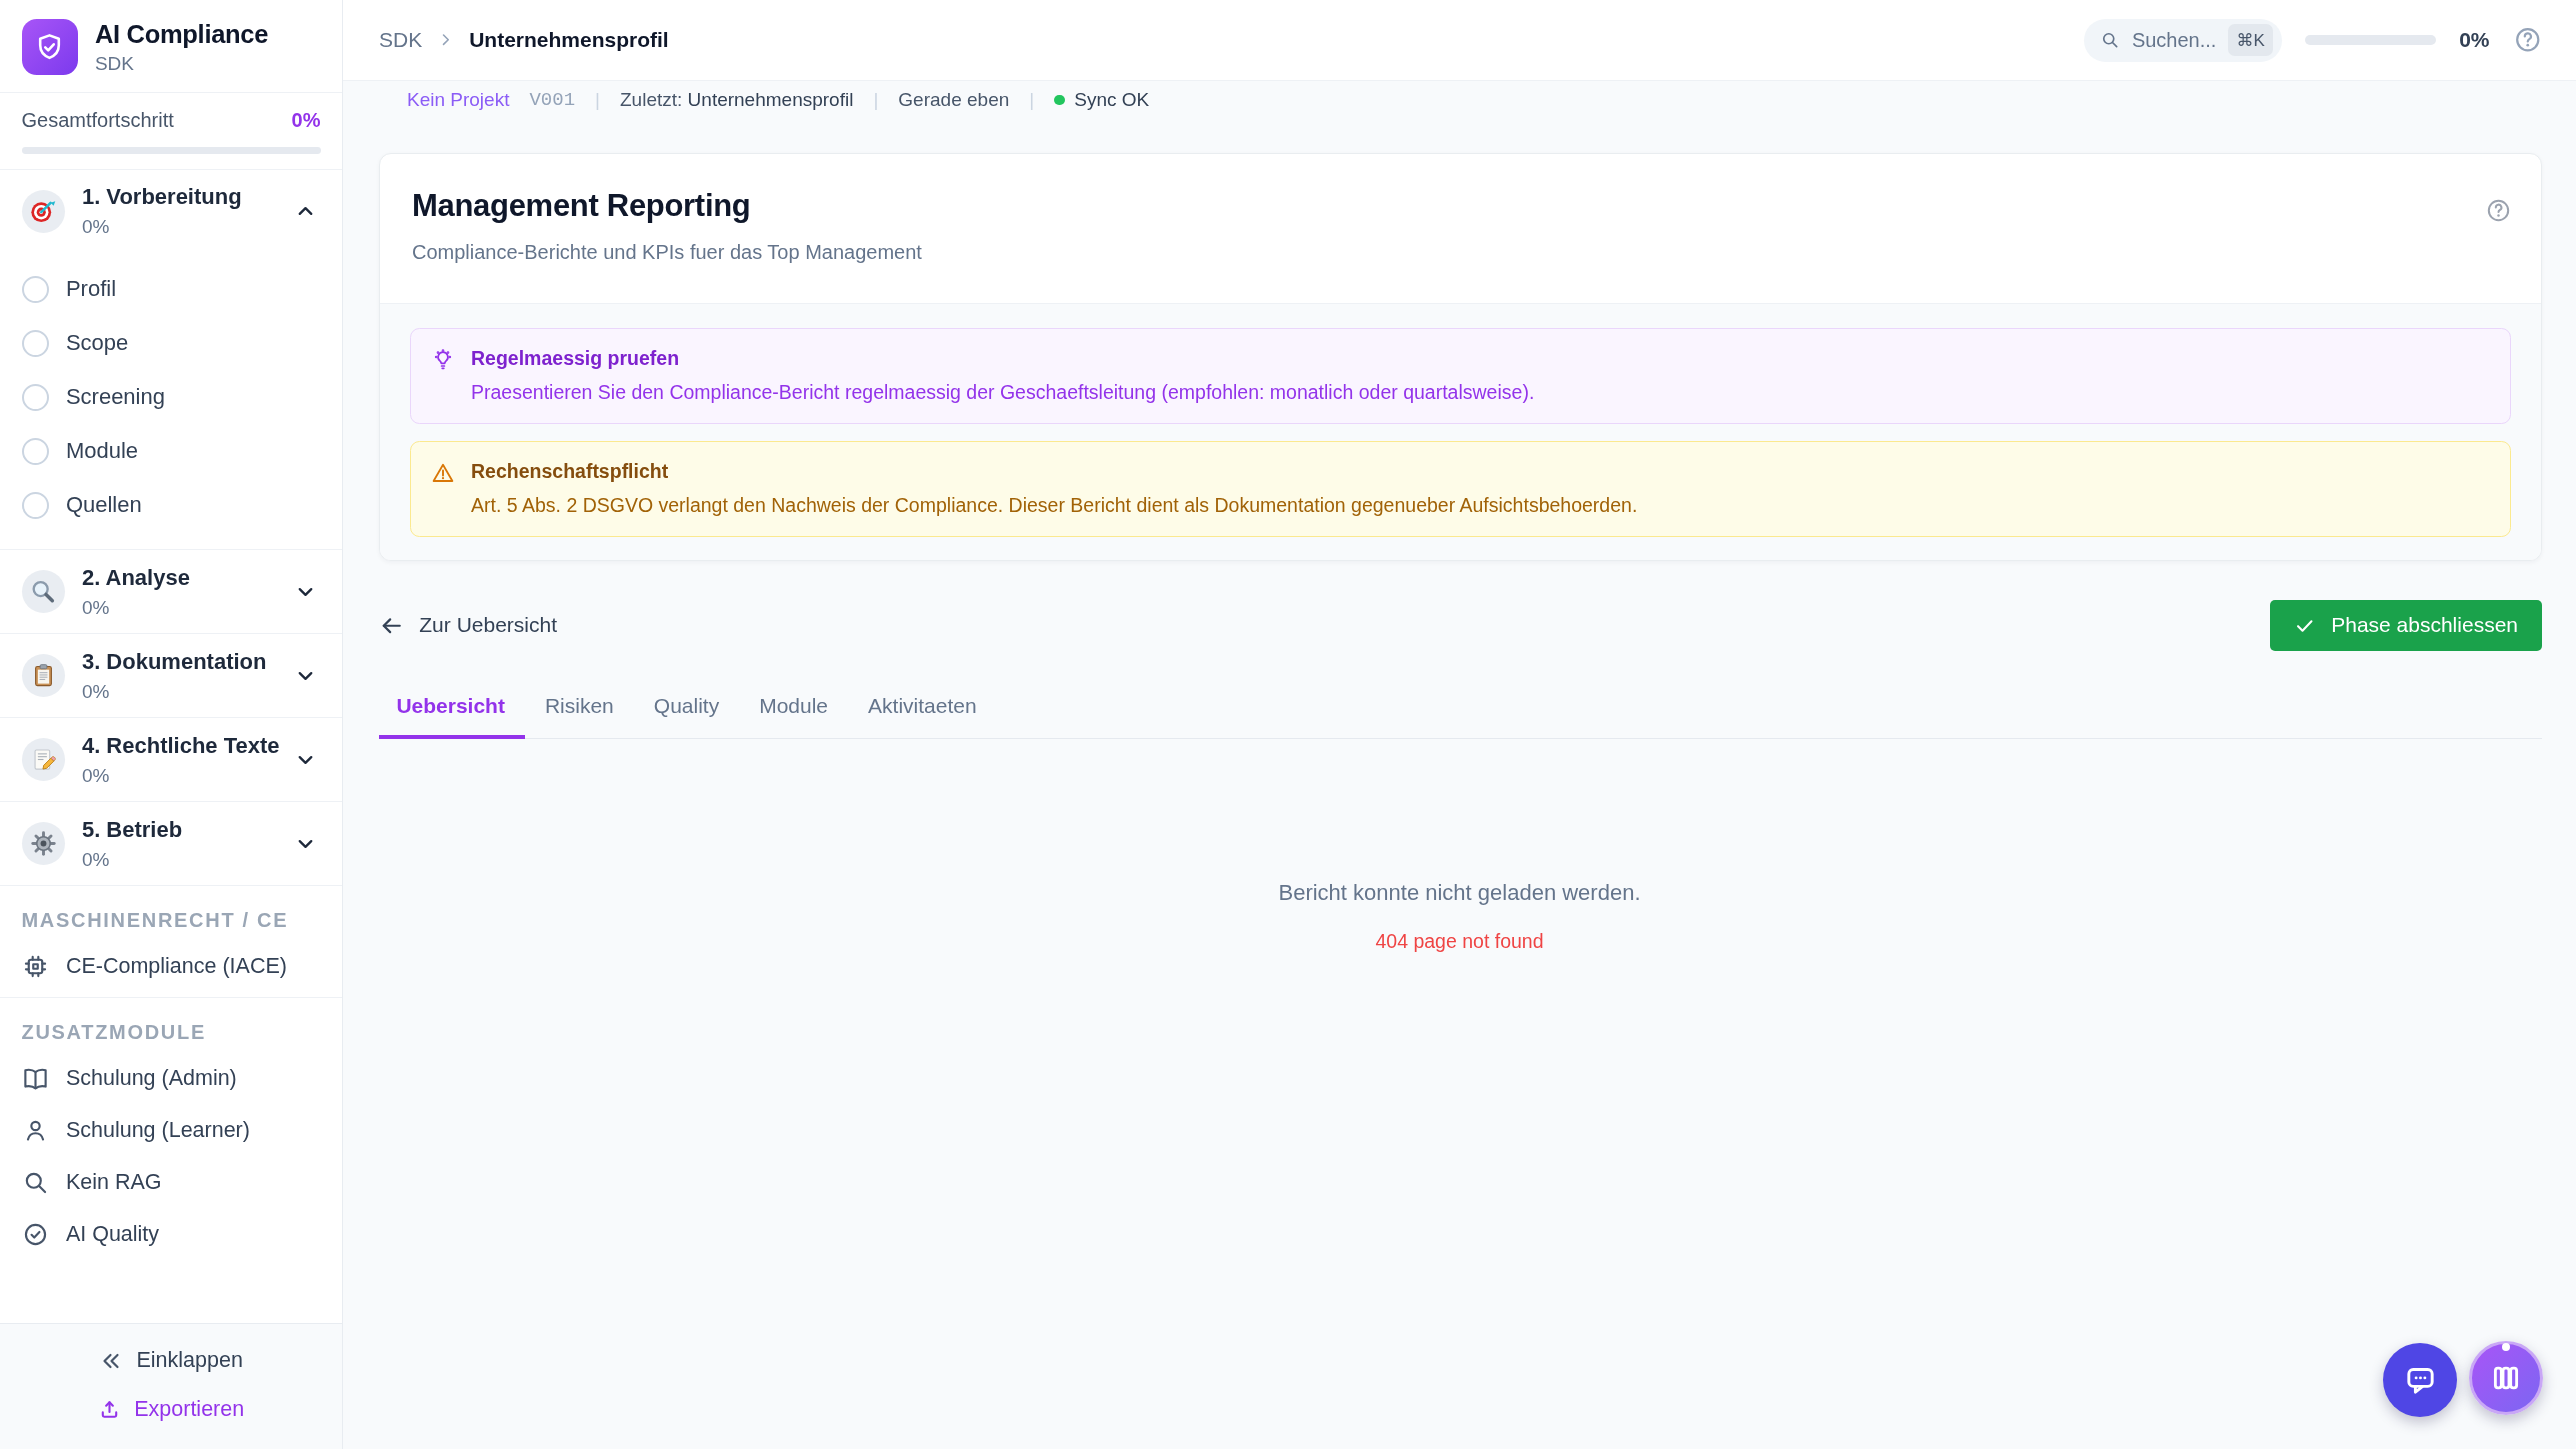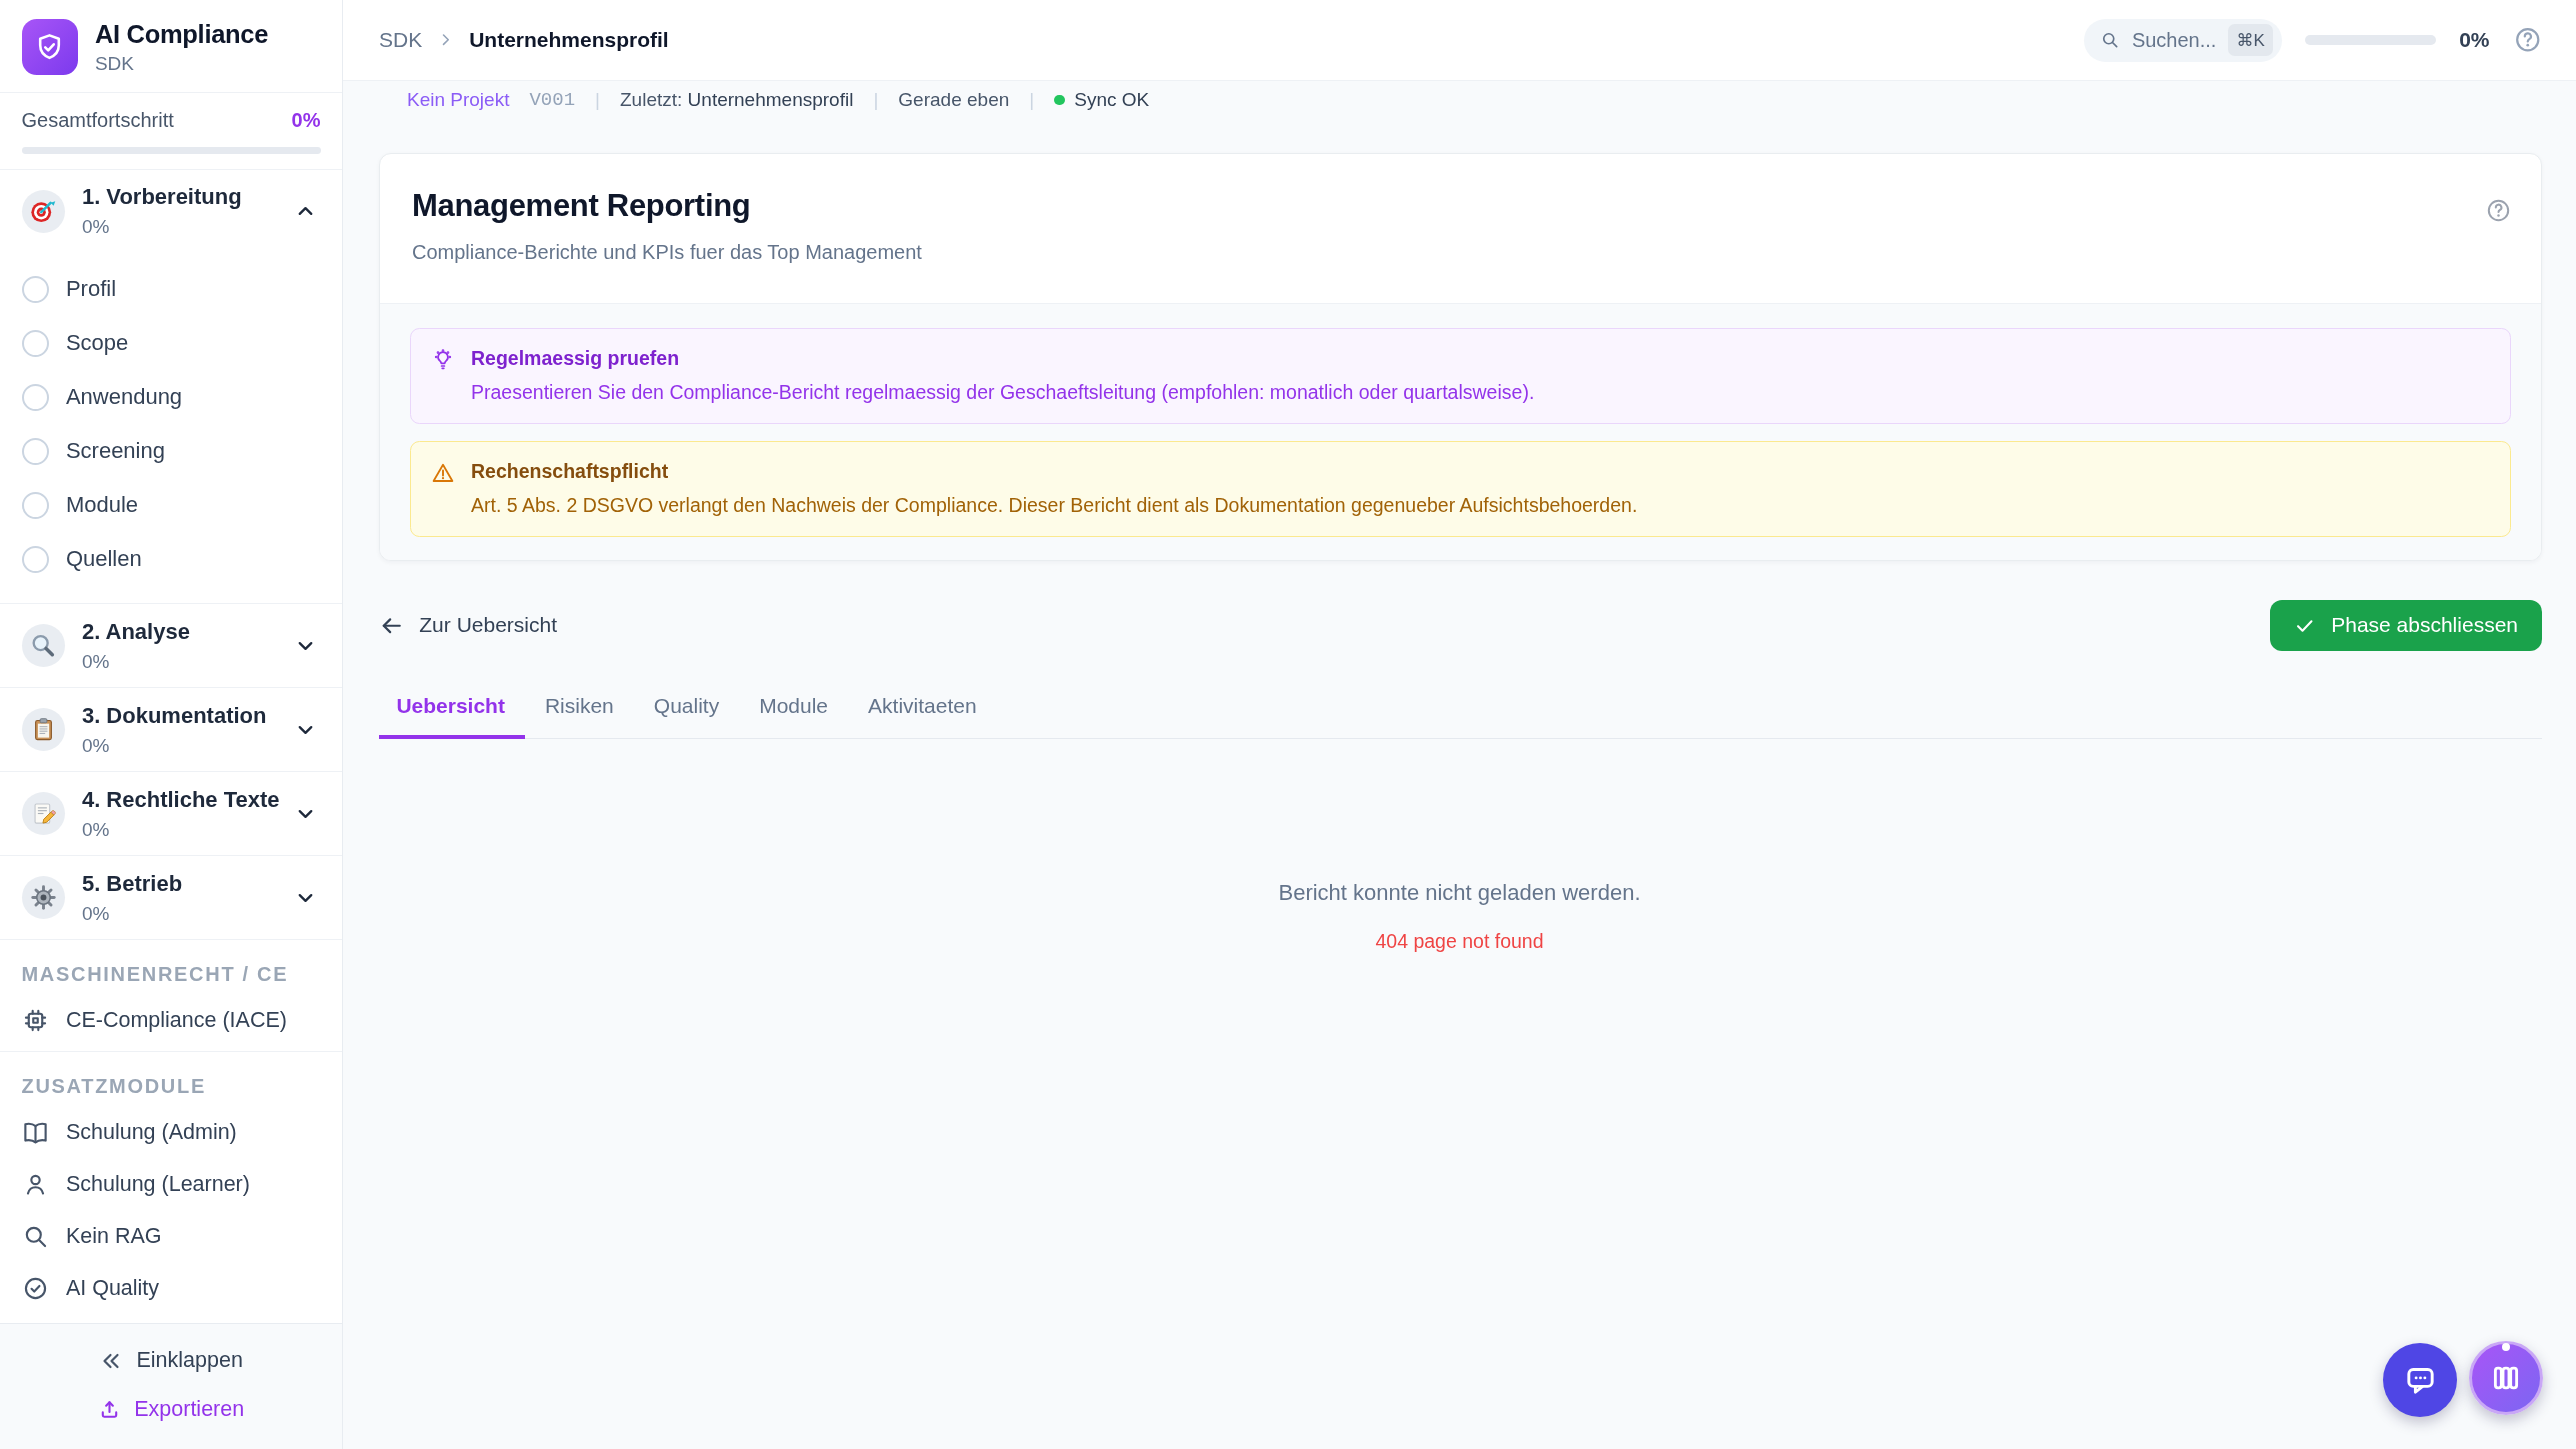--- a/index.html
+++ b/index.html
@@ -91,21 +91,21 @@
   .notice-title { font-size:19.5px; font-weight:bold; }
   .notice-text { font-size:19.5px; margin-top:9.4px; line-height:1.35; }
   .purple .notice-title { color:#7e22ce; }
   .purple .notice-text { color:#9333ea; }
   .yellow .notice-title { color:#854d0e; }
   .yellow .notice-text { color:#a16207; }
 
   .actions-row { margin:39px 34px 0 36px; display:flex; align-items:center; justify-content:space-between; }
   .back-link { display:flex; align-items:center; gap:14.8px; font-size:21px; color:#334155; cursor:pointer; }
   .green-btn { display:flex; align-items:center; gap:16px; background:#1aa24b; color:#ffffff;
-               border:none; border-radius:12px; height:51px; padding:0 24px; font-size:21px;
+               border:none; border-radius:5px; height:51px; padding:0 24px; font-size:21px;
                font-family:"Liberation Sans", sans-serif; cursor:pointer; }
 
   .tabs-row { margin:43px 34px 0 36px; display:flex; border-bottom:1.3px solid #e5e9ef; }
   .tab { font-size:21px; color:#64748b; padding:0 20px 17.4px; cursor:pointer; border-bottom:4px solid transparent; margin-bottom:-1.3px; }
   .tab:first-child { padding-left:17.4px; }
   .tab.active { color:#9333ea; font-weight:600; border-bottom-color:#9333ea; }
 
   .empty-state { text-align:center; margin-top:141px; }
   .empty-title { font-size:22px; color:#64748b; }
   .empty-error { font-size:19.5px; color:#ef4444; margin-top:24px; }
@@ -171,24 +171,20 @@
       </span>
     </div>
     <div class="steps">
       <div class="step">
         <span class="step-circle"></span>
         <span class="step-label">Profil</span>
       </div>
       <div class="step">
         <span class="step-circle"></span>
         <span class="step-label">Scope</span>
-      </div>
-      <div class="step">
-        <span class="step-circle"></span>
-        <span class="step-label">Anwendung</span>
       </div>
       <div class="step">
         <span class="step-circle"></span>
         <span class="step-label">Screening</span>
       </div>
       <div class="step">
         <span class="step-circle"></span>
         <span class="step-label">Module</span>
       </div>
       <div class="step">

